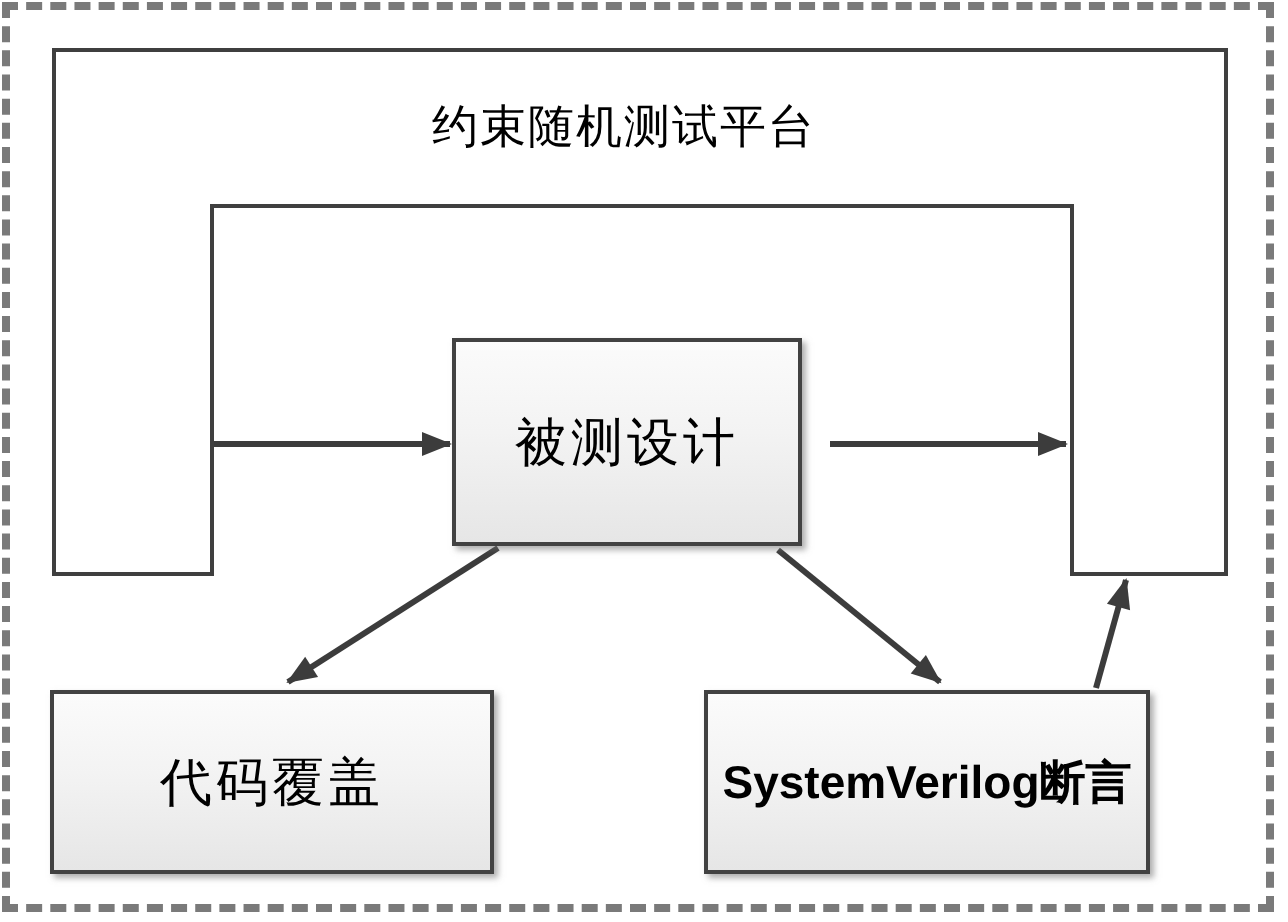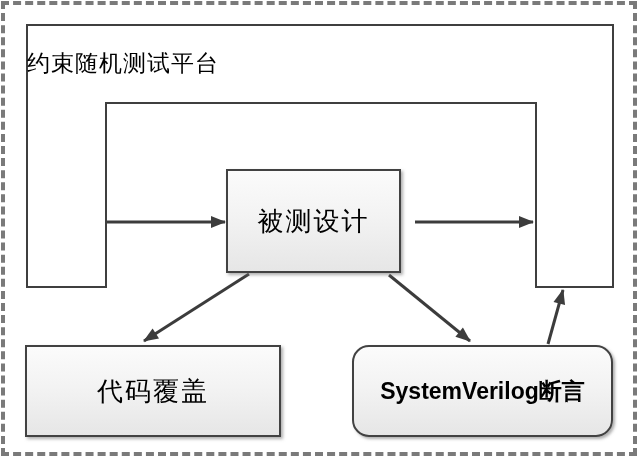--- a/index.html
+++ b/index.html
@@ -27,41 +27,41 @@
     position: absolute;
     box-sizing: border-box;
     border: 2px solid #424242;
     background: linear-gradient(180deg, #fbfbfb 0%, #f3f3f3 45%, #e6e6e6 100%);
     box-shadow: 2px 2px 3px rgba(110,110,110,0.55);
     display: flex;
     align-items: center;
     justify-content: center;
   }
   #dut-box   { left: 226px; top: 169px; width: 175px; height: 104px; }
-  #code-box  { left: 25px;  top: 345px; width: 256px; height: 92px; text-align: center; }
-  #sva-box   { left: 352px; top: 345px; width: 261px; height: 92px; border-radius: 17px; }
+  #code-box  { left: 25px;  top: 345px; width: 222px; height: 92px; text-align: center; }
+  #sva-box   { left: 352px; top: 345px; width: 223px; height: 92px; }
   .cjk-label {
     font-size: 26px;
     color: #000;
     letter-spacing: 2px;
     white-space: nowrap;
   }
   #sva-label {
     font-family: "Liberation Sans", "DejaVu Sans", sans-serif;
     font-weight: bold;
     font-size: 23px;
     letter-spacing: 0;
     color: #000;
     white-space: nowrap;
   }
   #platform-title {
     position: absolute;
     left: 27px; top: 48px;
     width: 570px;
-    text-align: left;
+    text-align: center;
     font-size: 23px;
     letter-spacing: 1px;
     color: #000;
     white-space: nowrap;
   }
 </style>
 </head>
 <body>
 
 <div id="canvas">

